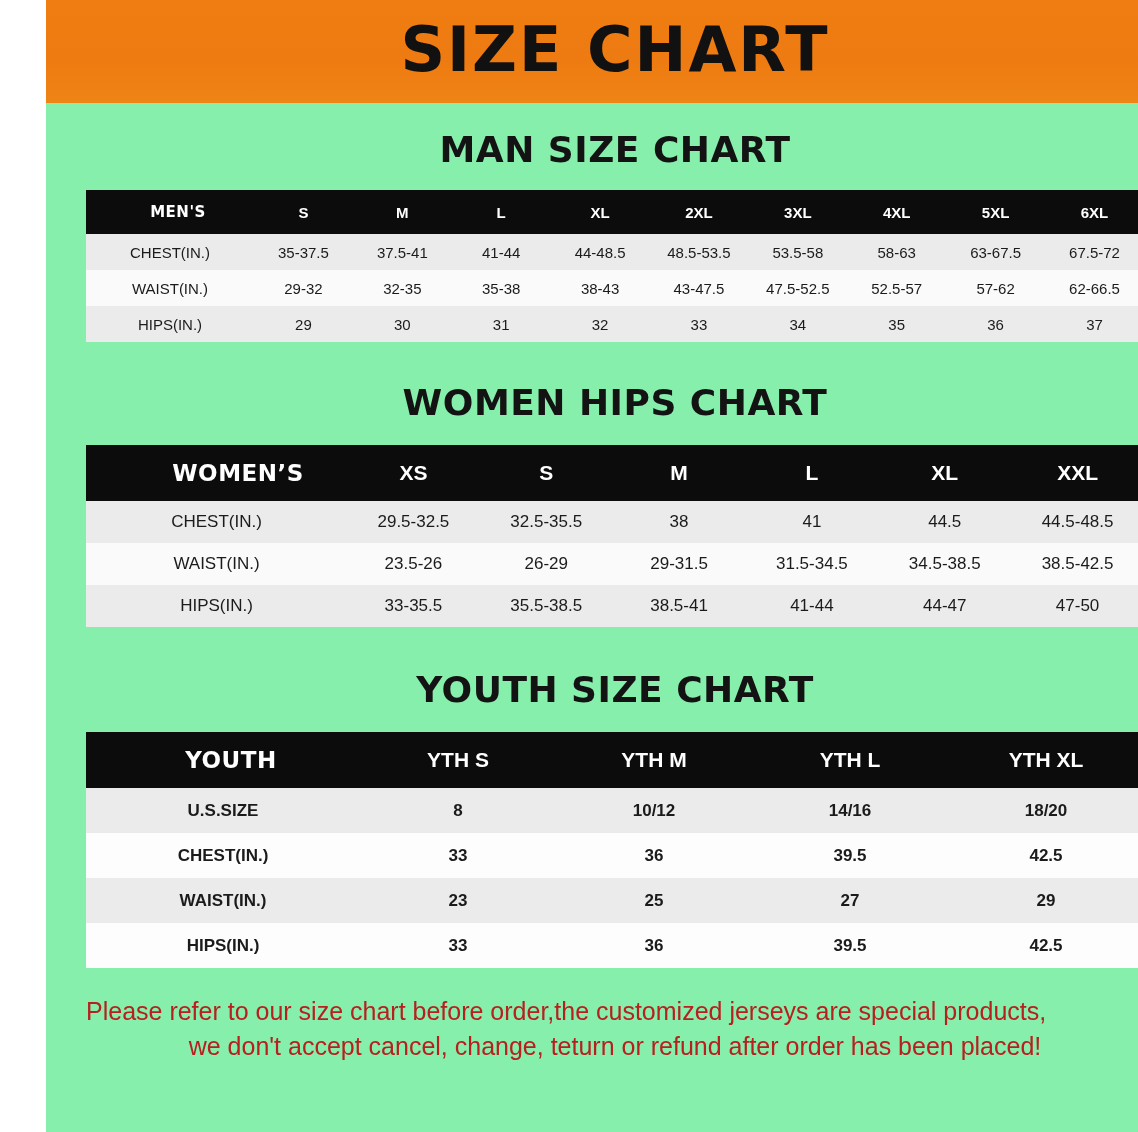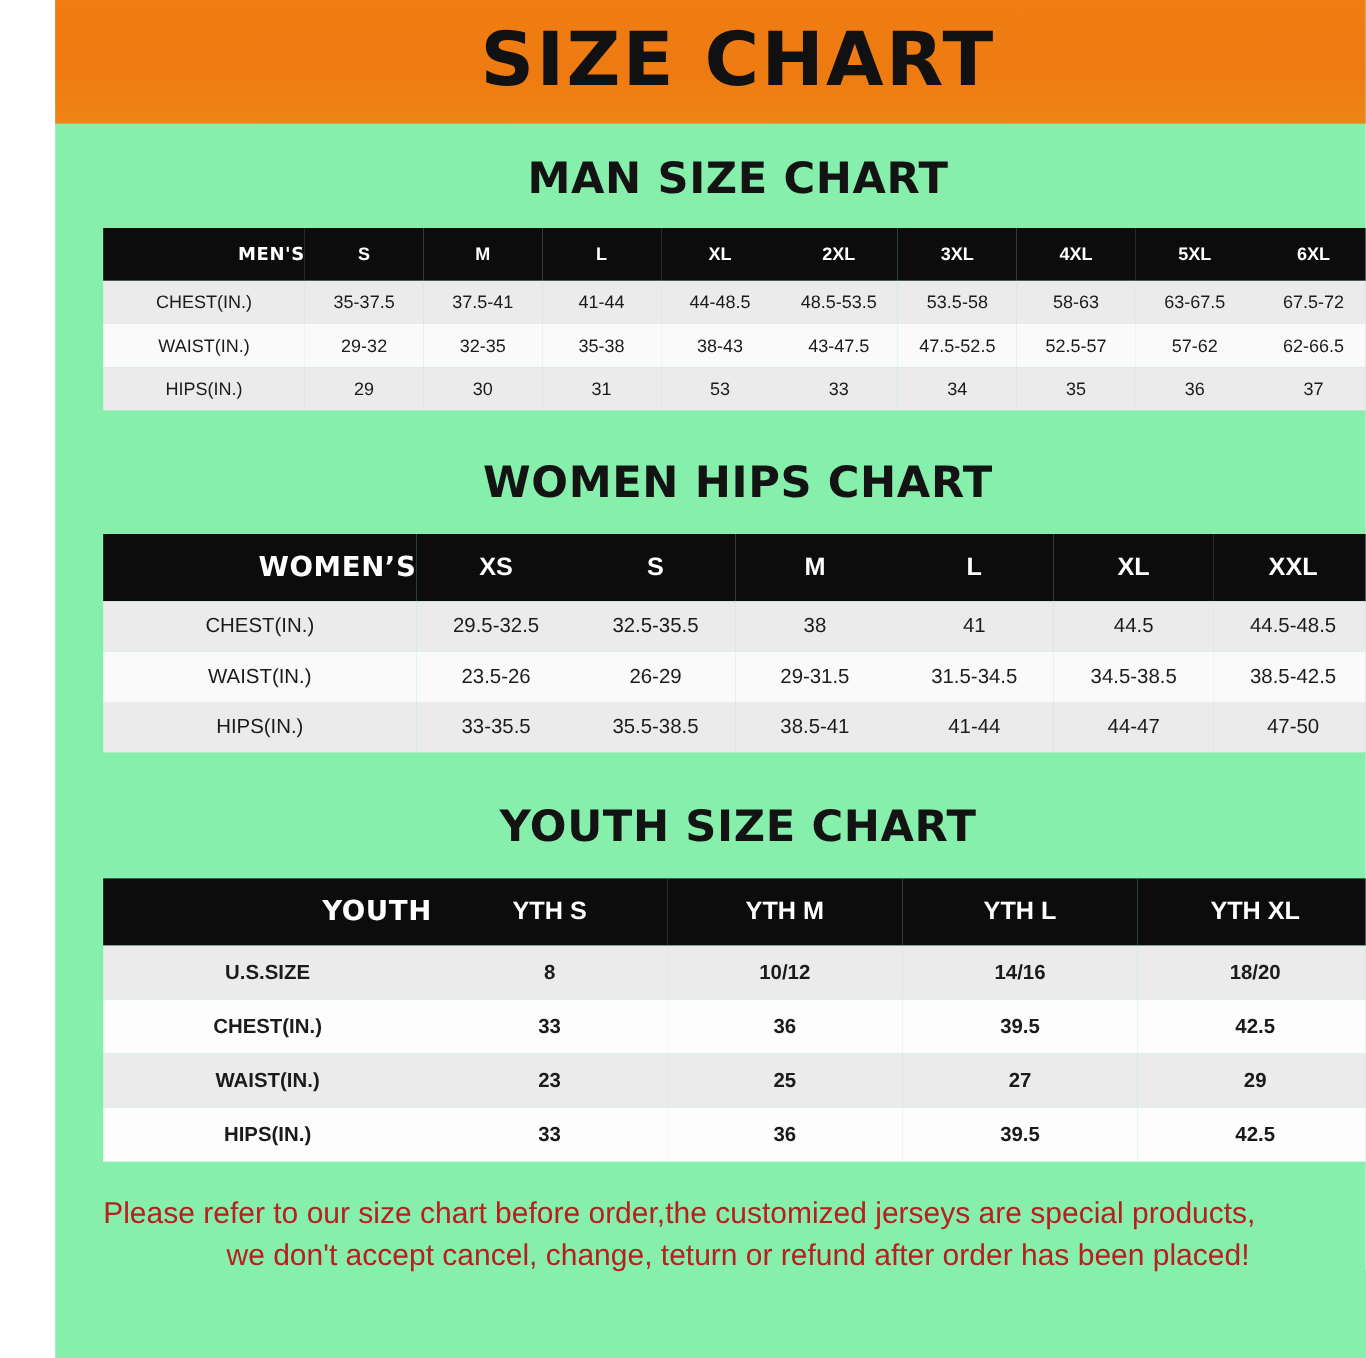--- a/index.html
+++ b/index.html
@@ -75,21 +75,21 @@
   table.size-table thead tr {
     background: #0c0c0c;
   }
   table.size-table thead th {
     color: #ffffff;
     font-weight: bold;
     font-size: 17px;
     height: 44px;
   }
   table.size-table thead th.corner {
-    text-align: right;
+    text-align: center;
     padding-left: 16px;
     font-family: "DejaVu Sans", sans-serif;
     font-size: 21px;
     letter-spacing: 0.5px;
   }
   
   table.size-table tbody tr:nth-child(odd)  { background: #ebebeb; }
   table.size-table tbody tr:nth-child(even) { background: #fafafa; }
   table.size-table tbody td.rowhead {
     text-align: center;
@@ -178,21 +178,21 @@
           <td>47.5-52.5</td>
           <td>52.5-57</td>
           <td>57-62</td>
           <td>62-66.5</td>
         </tr>
         <tr>
           <td class="rowhead">HIPS(IN.)</td>
           <td>29</td>
           <td>30</td>
           <td>31</td>
-          <td>53</td>
+          <td>32</td>
           <td>33</td>
           <td>34</td>
           <td>35</td>
           <td>36</td>
           <td>37</td>
         </tr>
       </tbody>
     </table>
   </div>
 

